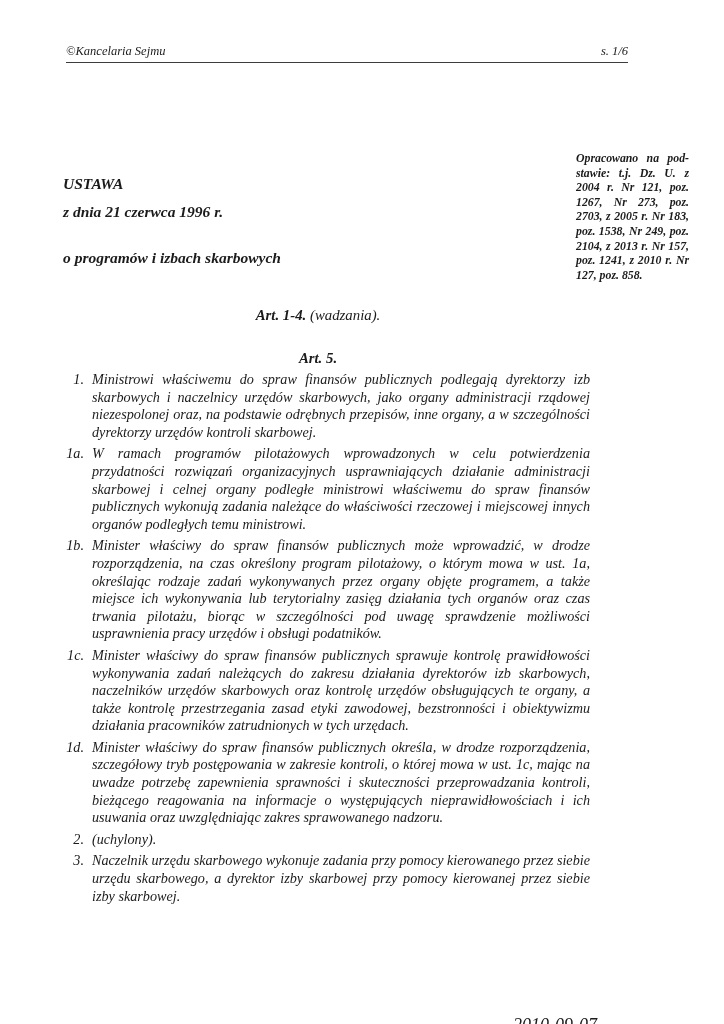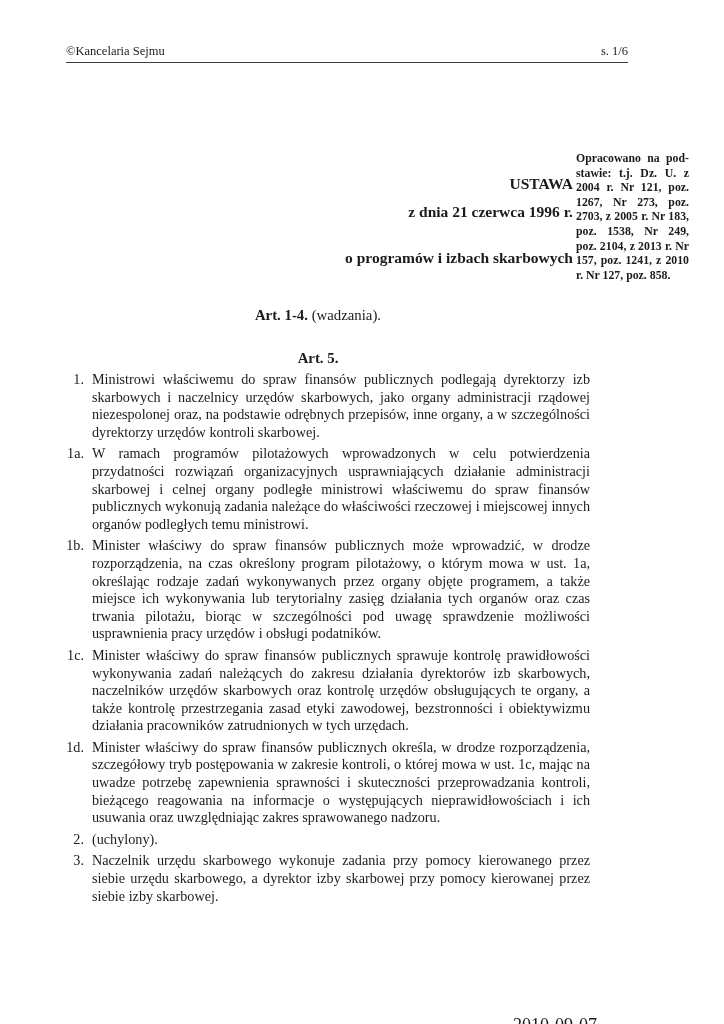--- a/index.html
+++ b/index.html
@@ -8,20 +8,21 @@
     background: #ffffff;
   }
   .page {
     position: relative;
     width: 710px;
     height: 1024px;
     background: #ffffff;
     color: #1b1b1b;
     font-family: "Liberation Serif", "DejaVu Serif", serif;
     overflow: hidden;
+    font-style: italic;
   }
 
   
   .header {
     position: absolute;
     left: 66px;
     top: 44px;
     width: 562px;
     display: flex;
     justify-content: space-between;
@@ -44,21 +45,21 @@
     text-align: justify;
     hyphens: manual;
   }
 
   
   .title-block {
     position: absolute;
     left: 63px;
     top: 174px;
     width: 510px;
-    text-align: right;
+    text-align: left;
     font-weight: 700;
     font-size: 15.5px;
     line-height: 19px;
   }
   .title-line2 { margin-top: 9px; }
   .title-line3 { margin-top: 27px; }
 
   
   .art-heading {
     position: absolute;

